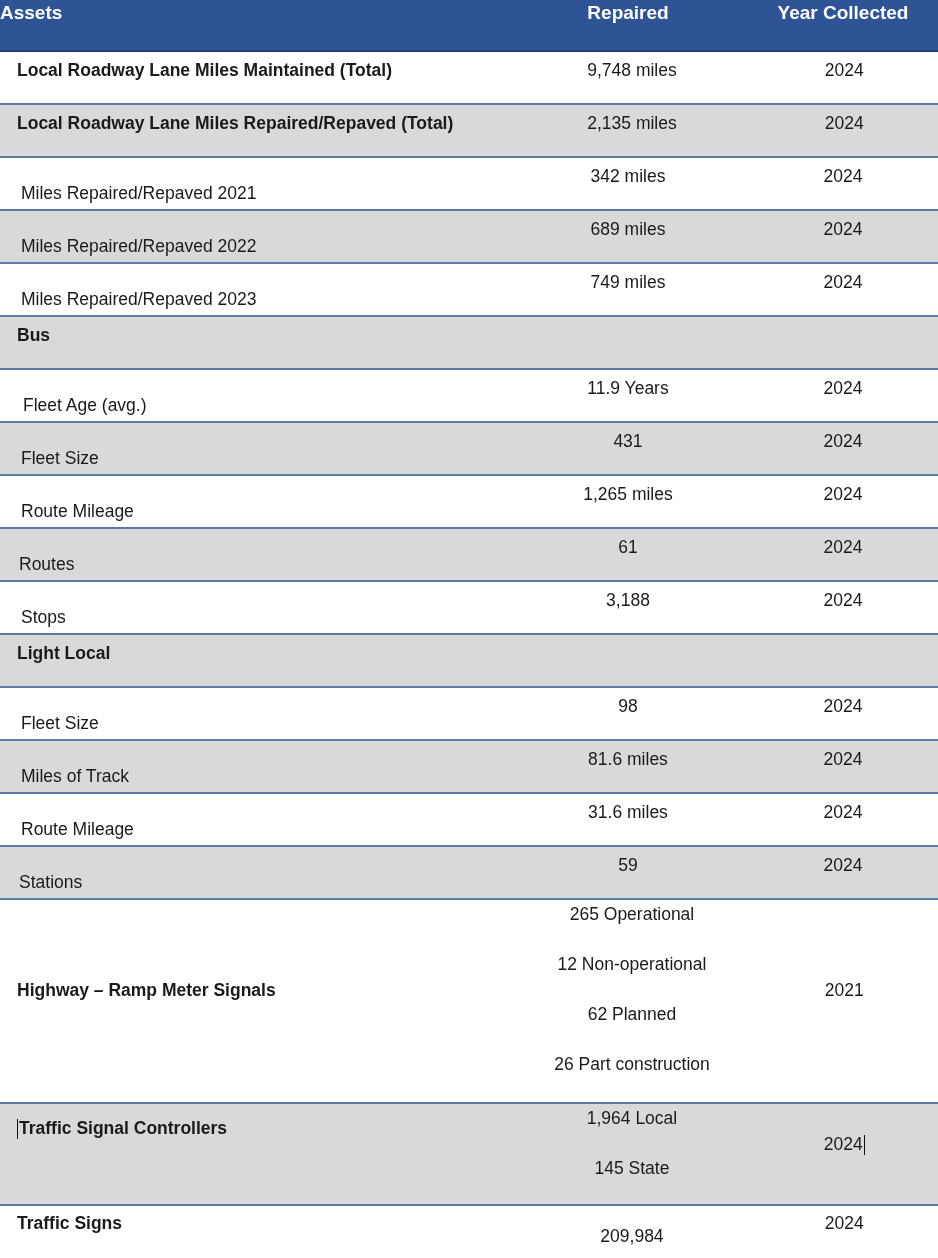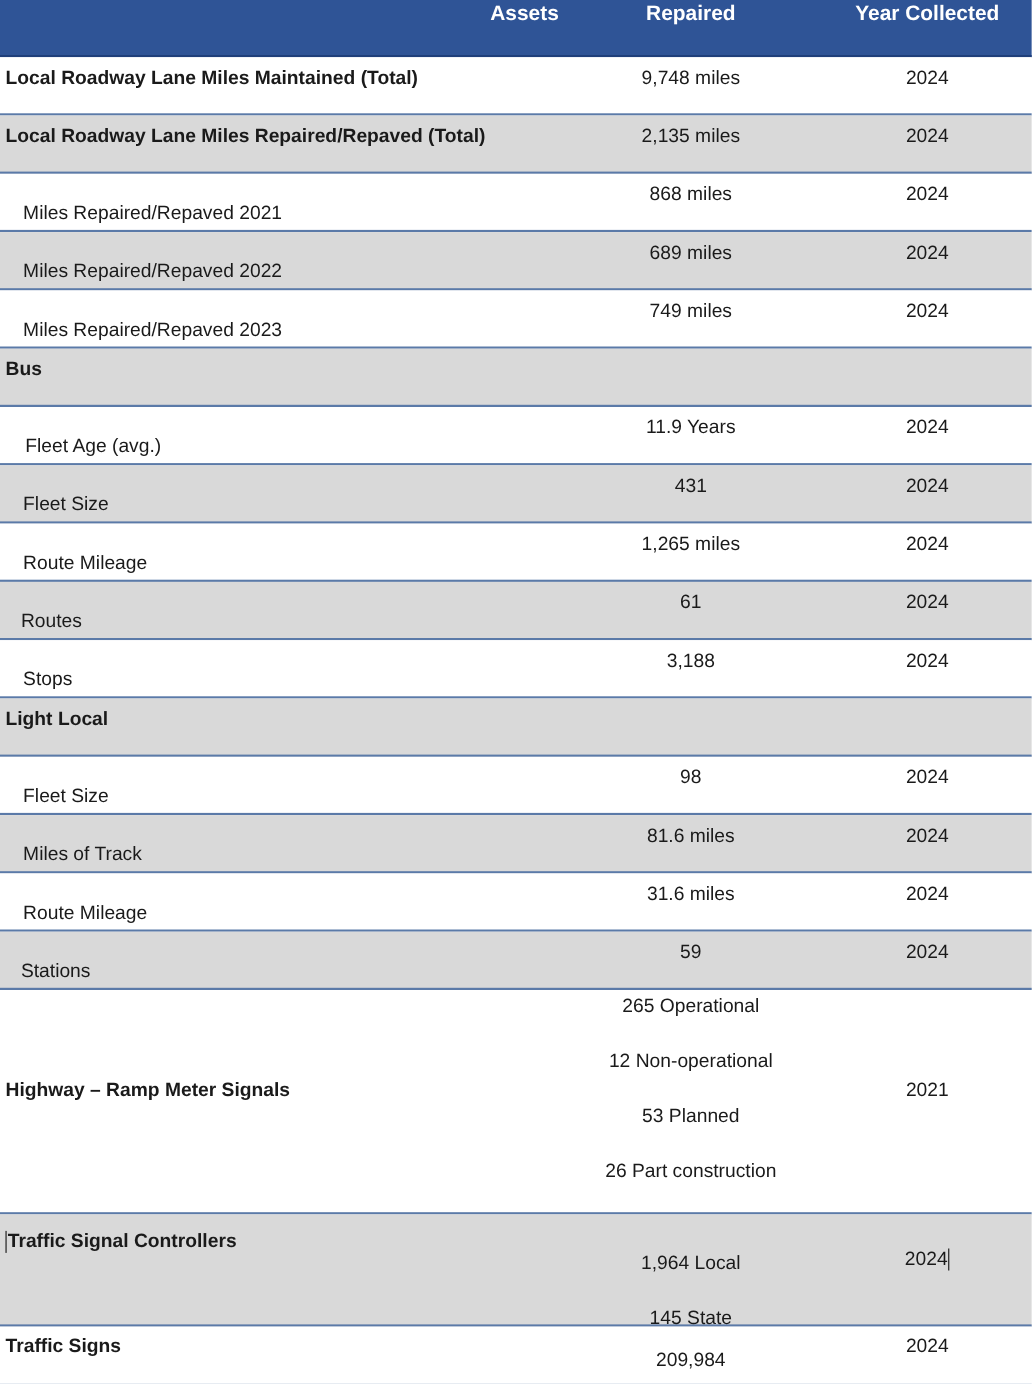--- a/index.html
+++ b/index.html
@@ -21,36 +21,36 @@
     .header {
       display: flex;
       height: 52px;
       background: #2f5496;
       color: #ffffff;
       font-weight: bold;
       font-size: 19px;
       border-bottom: 2px solid #1f3f7a;
       box-sizing: border-box;
     }
-    .header .c1 { width: 508px; text-align: right; padding-top: 2px; }
+    .header .c1 { width: 508px; text-align: left; padding-top: 2px; }
     .header .c2 { width: 240px; text-align: center; padding-top: 2px; }
     .header .c3 { width: 190px; text-align: center; padding-top: 2px; }
     .row {
       display: flex;
       box-sizing: border-box;
       border-bottom: 2px solid #5b7aa8;
       font-size: 17.5px;
     }
     .row.gray { background: #d9d9d9; }
     .row.white { background: #ffffff; }
     .cell { box-sizing: border-box; }
     .c1 { width: 508px; }
     .c2 { width: 240px; text-align: center; }
     .c3 { width: 190px; text-align: center; }
-    .bold { font-weight: bold; }
+    .bold { font-weight: bold; margin-left: 12px; }
     .indent { padding-left: 21px; margin-top: 17px; }
     .noindent { padding-left: 5px; }
     .std { height: 53px; }
     .std .cell { padding-top: 8px; }
     .multi-line {
       display: block;
     }
     .cursor {
       display: inline-block;
       width: 1px;
@@ -86,21 +86,21 @@
   </div>
 
   <div class="row gray std">
     <div class="cell c1 bold noindent">Local Roadway Lane Miles Repaired/Repaved (Total)</div>
     <div class="cell c2">2,135 miles</div>
     <div class="cell c3">2024</div>
   </div>
 
   <div class="row white std">
     <div class="cell c1 indent">Miles Repaired/Repaved 2021</div>
-    <div class="cell c2">868 miles</div>
+    <div class="cell c2">342 miles</div>
     <div class="cell c3">2024</div>
   </div>
 
   <div class="row gray std">
     <div class="cell c1 indent">Miles Repaired/Repaved 2022</div>
     <div class="cell c2">689 miles</div>
     <div class="cell c3">2024</div>
   </div>
 
   <div class="row white std">
@@ -173,32 +173,32 @@
     <div class="cell c1 indent" style="padding-left:19px">Stations</div>
     <div class="cell c2">59</div>
     <div class="cell c3">2024</div>
   </div>
 
   <div class="row white" style="height:204px;">
     <div class="cell c1 bold noindent" style="padding-top:80px;">Highway – Ramp Meter Signals</div>
     <div class="cell c2" style="padding-top:4px;">
       <span class="multi-line" style="height:50px;">265 Operational</span>
       <span class="multi-line" style="height:50px;">12 Non-operational</span>
-      <span class="multi-line" style="height:50px;">53 Planned</span>
+      <span class="multi-line" style="height:50px;">62 Planned</span>
       <span class="multi-line" style="height:50px;">26 Part construction</span>
     </div>
     <div class="cell c3" style="padding-top:80px;">2021</div>
   </div>
 
   <div class="row gray" style="height:102px;">
     <div class="cell c1 bold noindent" style="padding-top:14px;">
       <span class="cursor"></span><span>Traffic Signal Controllers</span>
     </div>
     <div class="cell c2" style="padding-top:4px;">
-      <span class="multi-line" style="height:50px;margin-top:30px;">1,964 Local</span>
+      <span class="multi-line" style="height:50px;">1,964 Local</span>
       <span class="multi-line" style="height:40px;">145 State</span>
     </div>
     <div class="cell c3" style="padding-top:30px;">
       <span>2024</span><span class="cursor-after"></span>
     </div>
   </div>
 
   <div class="row white" style="height:54px;">
     <div class="cell c1 bold noindent" style="padding-top:7px;">Traffic Signs</div>
     <div class="cell c2" style="padding-top:20px;">209,984</div>

